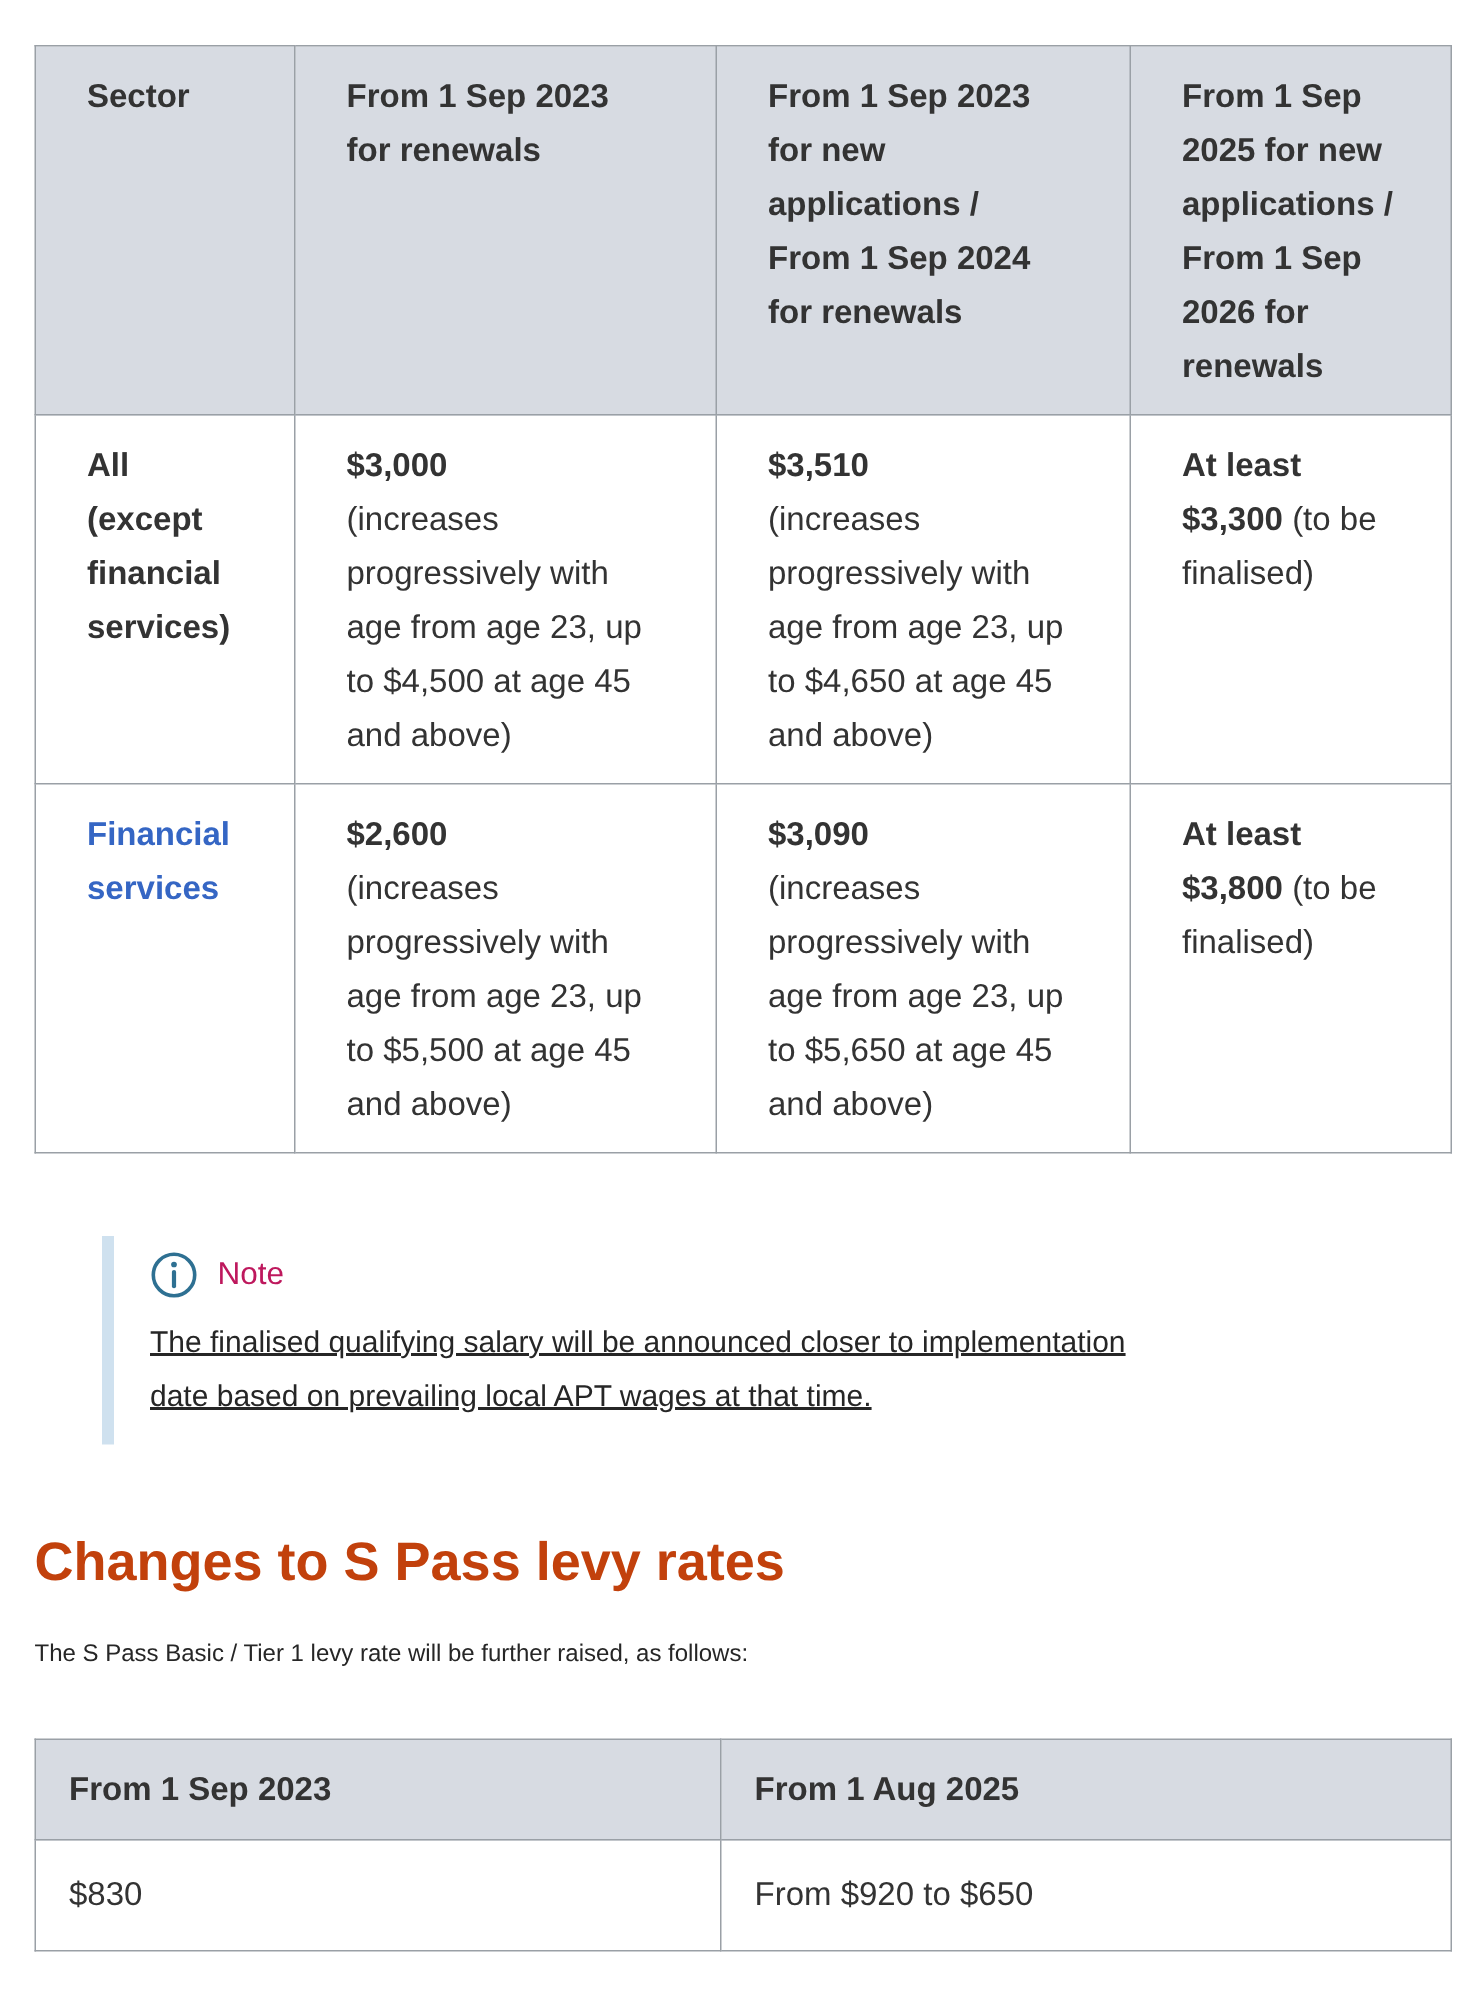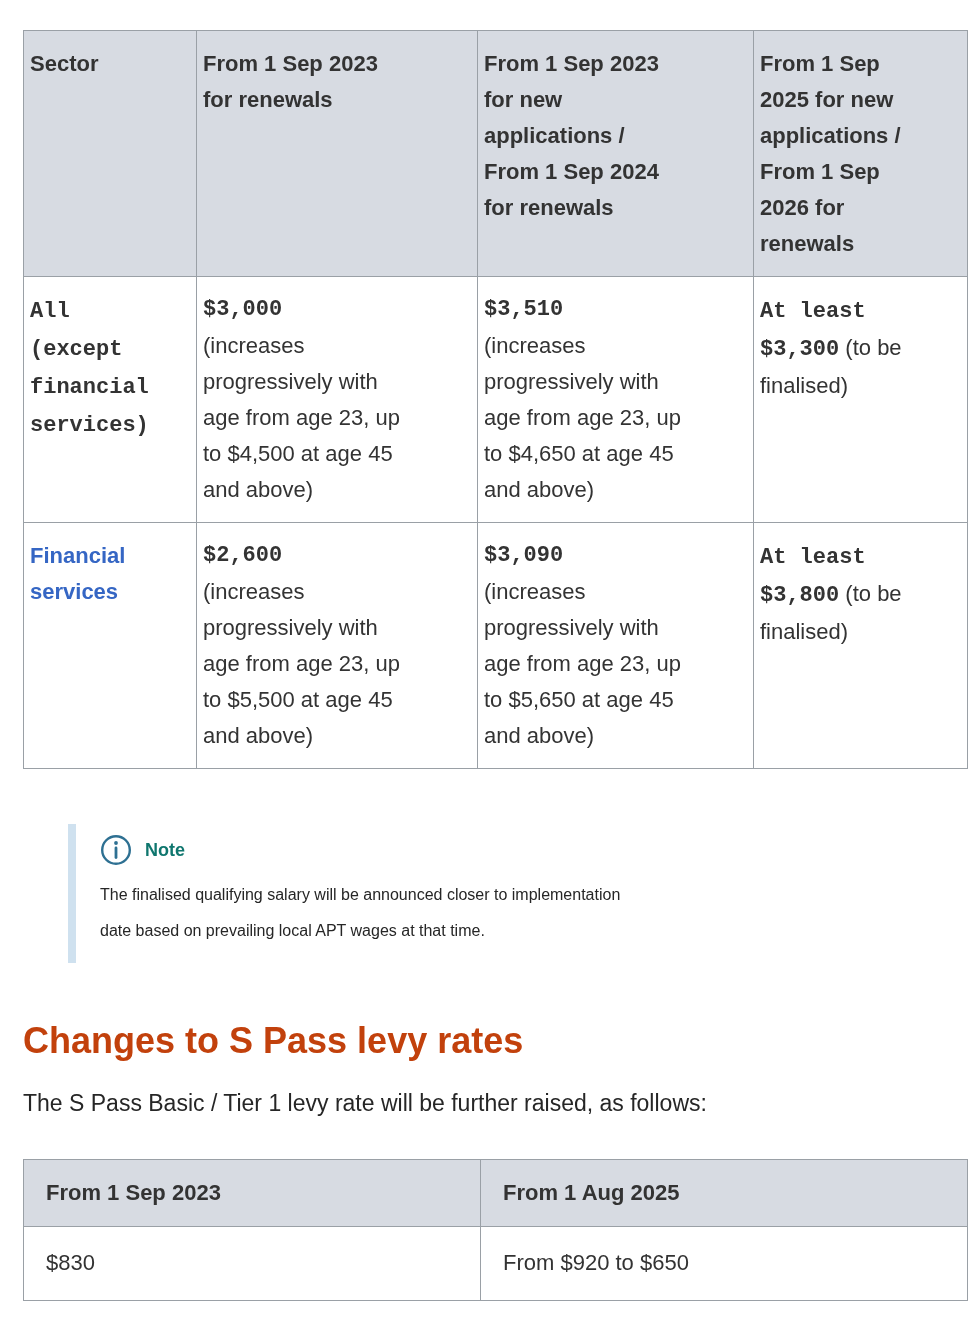--- a/index.html
+++ b/index.html
@@ -19,67 +19,68 @@
     table-layout: fixed;
     width: 944px;
     font-size: 22px;
     line-height: 36px;
     color: #333333;
   }
   .tbl th, .tbl td {
     border: 1px solid #9aa0a6;
     vertical-align: top;
     text-align: left;
-    padding: 15px 20px 14px 6px;
+    padding: 15px 20px 14px 34px;
   }
   .tbl th {
     background: #d7dbe2;
     font-weight: 700;
     color: #333333;
   }
   .pre { white-space: pre-line; }
   .amt { display: block; font-weight: 700; }
   .cell-note { white-space: pre-line; }
-  b, strong { font-weight: 700; font-family: Liberation Mono, monospace; }
+  b, strong { font-weight: 700; }
   .link {
     color: #3566c4;
     font-weight: 700;
     text-decoration: none;
     white-space: pre-line;
     cursor: pointer;
   }
 
   
   .note {
     border-left: 8px solid #cfe1ef;
     margin: 55px 0 0 45px;
     padding: 10px 0 14px 24px;
   }
   .note-head { display: flex; align-items: center; gap: 13px; }
   .note-icon { width: 32px; height: 32px; flex: 0 0 auto; }
-  .note-title { color: #0f766e; font-weight: 700; font-size: 18px; }
+  .note-title { color: #be185d; font-weight: 400; font-size: 21px; }
   .note-body {
     margin: 11px 0 0 0;
-    font-size: 16px;
+    font-size: 20px;
     line-height: 36px;
     color: #262626;
     white-space: pre-line;
+    text-decoration: underline;
   }
 
   
   .section-heading {
     margin: 56px 0 0 0;
     font-size: 36px;
     line-height: 43px;
     font-weight: 700;
     color: #c2410c;
   }
   .section-intro {
     margin: 24px 0 0 0;
-    font-size: 23px;
+    font-size: 16px;
     line-height: 34px;
     color: #262626;
   }
 
   
   .levy { margin-top: 39px; }
   .levy th { padding: 15px 22px; height: 66px; }
   .levy td { padding: 18px 22px 19px; height: 72px; }
 </style>
 </head>

